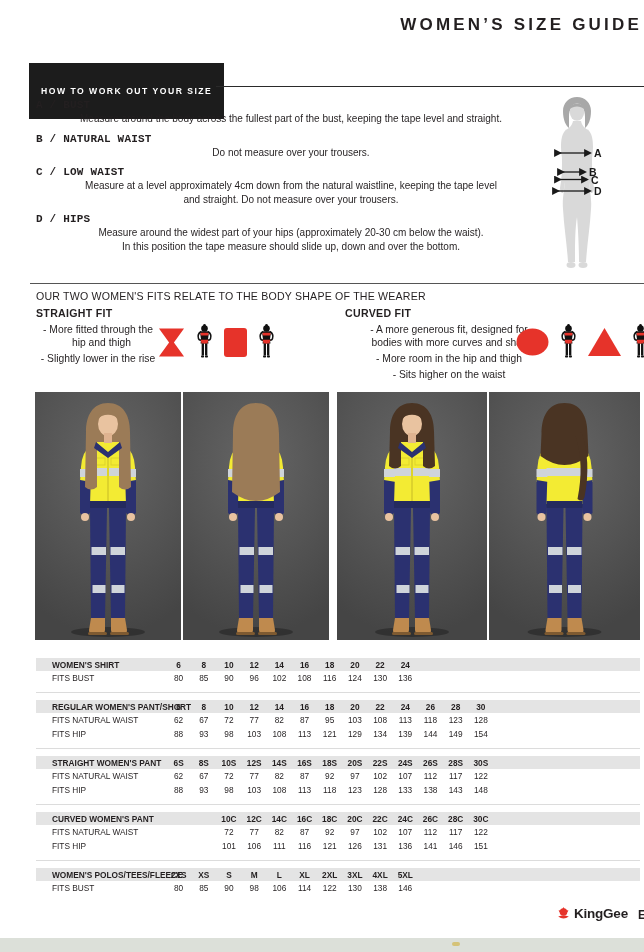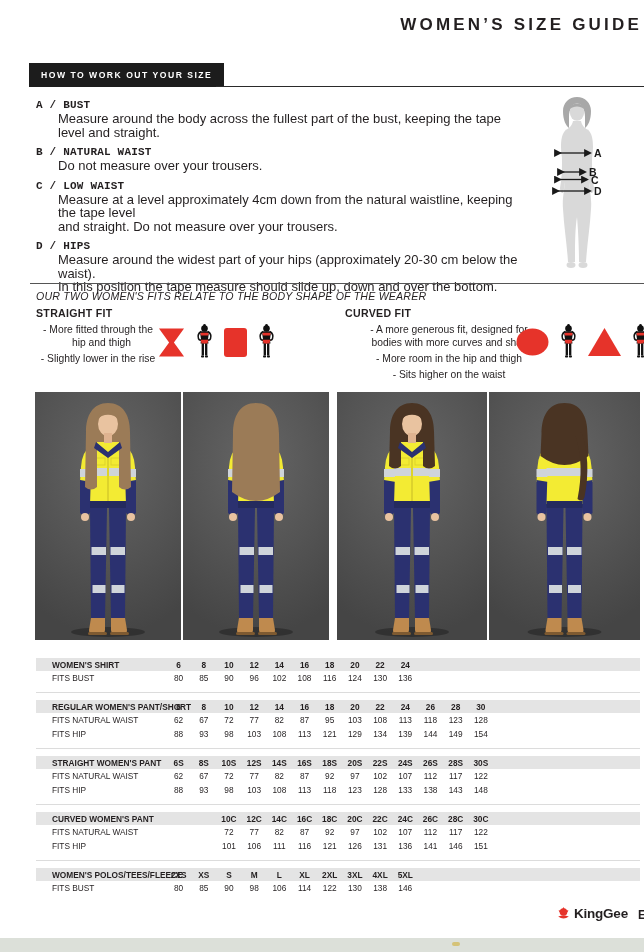--- a/index.html
+++ b/index.html
@@ -1,27 +1,27 @@
 <!DOCTYPE html>
 <html><head>
 <meta charset="utf-8">
 <style>
   html,body{margin:0;padding:0;}
   body{width:644px;height:952px;background:#fff;font-family:"Liberation Sans",sans-serif;color:#231f20;position:relative;overflow:hidden;}
   .page{position:absolute;inset:0;}
   .page-title{position:absolute;top:15px;right:2px;font-size:17px;font-weight:bold;letter-spacing:3.2px;white-space:nowrap;text-align:right;}
-  .banner{position:absolute;left:29px;top:63px;height:24px;background:#1c1c1c;color:#fff;display:inline-flex;align-items:center;padding:0 12px;font-size:8.6px;font-weight:bold;letter-spacing:1.5px;white-space:nowrap;}
+  .banner{position:absolute;left:29px;top:63px;height:24px;background:#1c1c1c;color:#fff;display:inline-flex;align-items:center;padding:16px 12px;font-size:8.6px;font-weight:bold;letter-spacing:1.5px;white-space:nowrap;}
   .banner-rule{position:absolute;left:216px;right:0;top:86px;height:1px;background:#2a2a2a;}
   .measure{position:absolute;left:36px;top:99px;width:488px;}
   .m-block{margin-bottom:7px;}
   .m-head{font-size:11px;font-weight:bold;margin-bottom:1px;letter-spacing:.2px;font-family:Liberation Mono, monospace;}
-  .m-line{padding-left:22px;font-size:13px;line-height:13.5px;}
+  .m-line{padding-left:22px;font-size:10px;line-height:13.5px;text-align:center;}
   .diagram{position:absolute;left:535px;top:95px;}
   .fits-rule{position:absolute;left:30px;right:0;top:283px;height:1px;background:#555;}
-  .fits-heading{position:absolute;left:36px;top:290px;font-size:10.6px;letter-spacing:.2px;font-style:italic;}
+  .fits-heading{position:absolute;left:36px;top:290px;font-size:10.6px;letter-spacing:.2px;}
   .fit-title{position:absolute;top:307px;font-size:10.6px;font-weight:bold;letter-spacing:.3px;}
   .fit-bullets{position:absolute;top:323px;font-size:10.3px;line-height:13px;text-align:center;}
   .fit-bullets div{padding-left:7px;text-indent:-7px;margin-bottom:3px;}
   .straight-title{left:36px;} .straight-bullets{left:36px;width:124px;}
   .curved-title{left:345px;} .curved-bullets{left:358px;width:182px;}
   .icon-row{position:absolute;top:316px;height:52px;display:flex;align-items:center;gap:9px;}
   .straight-icons{left:158px;} .curved-icons{left:516px;}
   .photos{position:absolute;left:35px;top:392px;height:248px;display:flex;}
   .photo{height:248px;background:radial-gradient(90% 70% at 50% 28%, #656565 0%, #545454 55%, #454545 100%);}
   .photo.p1{width:146px;margin-right:2px;} .photo.p2{width:146px;margin-right:8px;}

